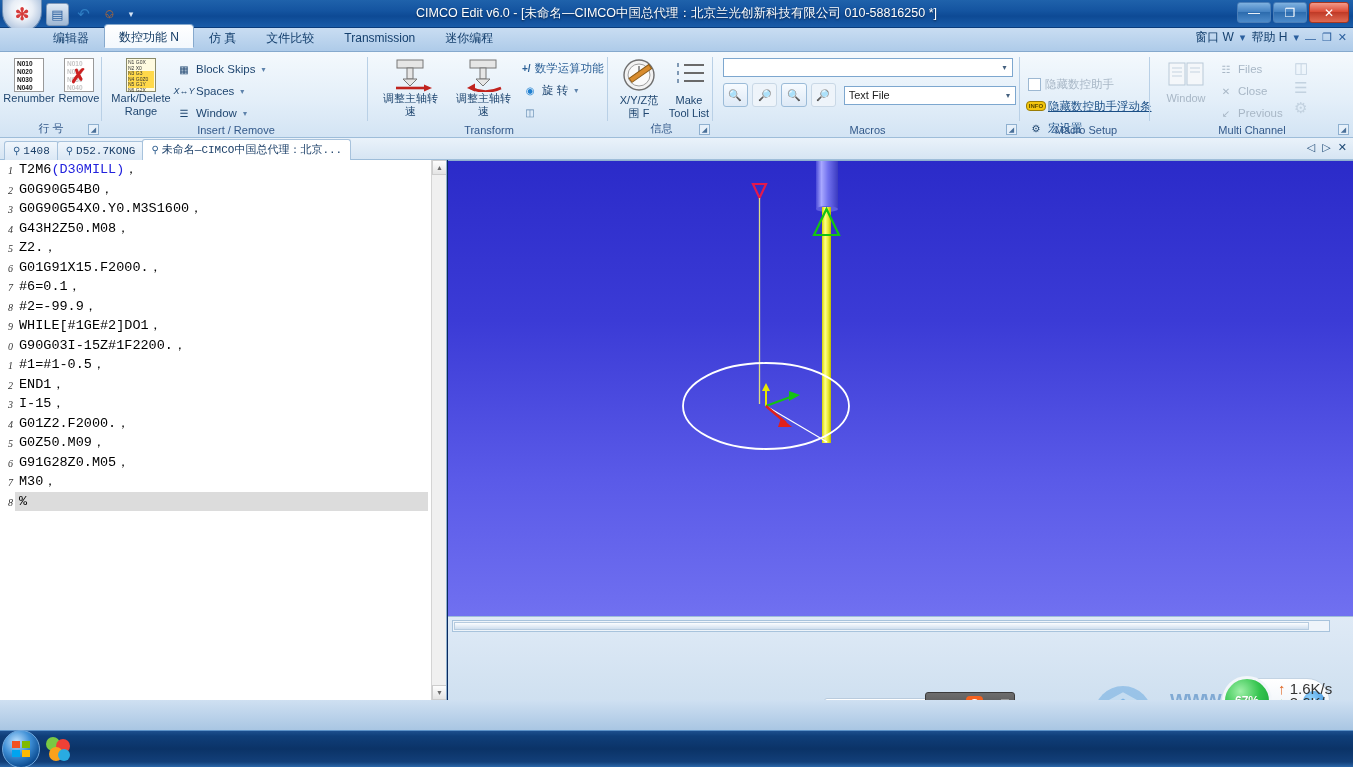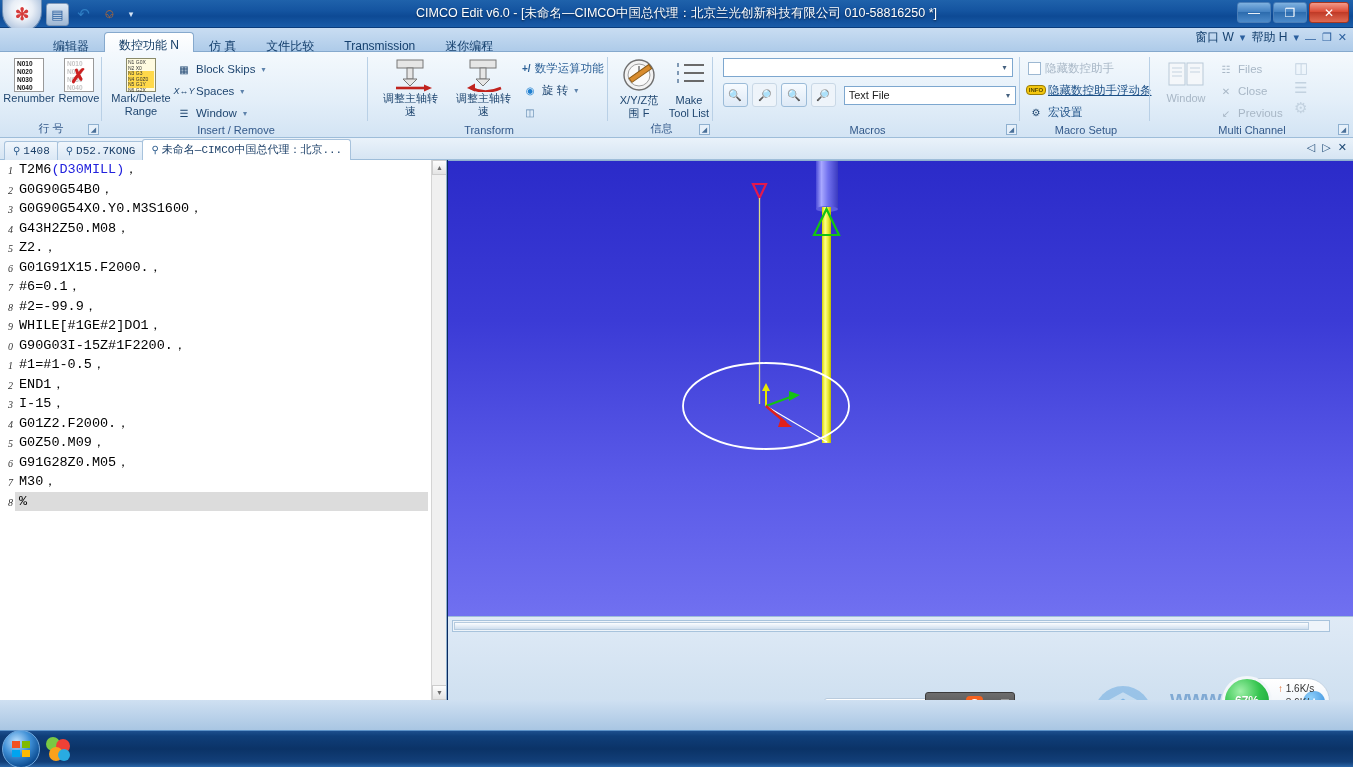--- a/index.html
+++ b/index.html
@@ -41,21 +41,21 @@
             color:#fff; font-size:12px; display:flex;align-items:center;justify-content:center;}
   .winbtn.close { background:linear-gradient(180deg,#f39a8a,#d9452f 50%,#c03b28 50%,#e06a52);
                   border-color:#a8361f; width:40px;}
 
   
   .tabstrip {
     position:absolute; left:0; top:28px; width:1353px; height:24px;
     background:linear-gradient(180deg,#c9ddf2,#aecbe9);
     border-bottom:1px solid #85a9cd;
   }
-  .tabs { position:absolute; left:38px; top:8px; display:flex; height:20px; align-items:flex-end;}
+  .tabs { position:absolute; left:38px; top:0; display:flex; height:20px; align-items:flex-end;}
   .tab { padding:0 14px; height:22px; line-height:22px; font-size:12px; color:#15406e;
          border:1px solid transparent; border-radius:4px 4px 0 0; cursor:default;}
   .tab.active { background:linear-gradient(180deg,#ffffff,#f3f8fd); border-color:#86a9cd;
                 border-bottom-color:#f3f8fd; color:#123a64; height:24px; line-height:24px;}
   .tabright { position:absolute; right:6px; top:1px; display:flex; align-items:center; gap:6px;
               font-size:12px; color:#15406e;}
   .tabright .mini { font-size:11px; color:#2b5f9e;}
 
   
   .ribbon {
@@ -160,21 +160,21 @@
 
   
   .netwidget { position:absolute; left:1222px; top:678px; width:108px; height:46px;
                background:linear-gradient(180deg,#ffffff,#e8eff7); border:1px solid #c3d3e3;
                border-radius:23px; display:flex; align-items:center; }
   .greenball { position:absolute; left:1222px; top:676px; width:50px; height:50px; border-radius:50%;
                background:radial-gradient(circle at 35% 28%, #9ff0a8 0%, #34c44e 45%, #119933 100%);
                border:3px solid #f2f6fa; color:#fff; font-size:12px; font-weight:bold;
                display:flex; align-items:center; justify-content:center;
                text-shadow:0 1px 1px rgba(0,0,0,.3);}
-  .speedcol { position:absolute; left:1278px; top:682px; font-size:10px; color:#333; line-height:14px;}
+  .speedcol { position:absolute; left:1278px; top:682px; font-size:15px; color:#333; line-height:14px;}
   .bluecirc { position:absolute; right:4px; top:12px; width:22px; height:22px; border-radius:50%;
               background:radial-gradient(circle at 35% 30%, #8fd0fb, #2e86d8); color:#fff;
               font-size:14px; display:flex; align-items:center; justify-content:center; font-weight:bold;}
 
   
   .statusstrip { position:absolute; left:0; top:700px; width:1353px; height:30px;
                  background:linear-gradient(180deg,#cfe0f2,#a9c6e3);}
 
   
   .wm-logo { position:absolute; left:1092px; top:684px; width:62px; height:62px; opacity:.55;}
@@ -383,21 +383,21 @@
           <span class="arw">▾</span>
         </div>
       </div>
     </div>
     <div class="group-label">Macros</div>
     <div class="glaunch">◢</div>
     <div class="group-sep" style="right:0;"></div>
   </div>
 
   <div class="group" style="left:1022px; width:128px;">
-    <div class="group-inner" style="display:block; padding-top:4px;">
+    <div class="group-inner" style="display:block; padding-top:20px;">
       <div class="smallrow">
         <span class="chk"></span>
         <span class="lbl dimtxt">隐藏数控助手</span>
       </div>
       <div class="smallrow">
         <span class="sm16">
           <span style="background:#f3c60e;border:1px solid #9a7d05;border-radius:4px;color:#5a4a00;
                        font-size:6px;font-weight:bold;padding:1px 2px;">INFO</span>
         </span>
         <span class="lbl" style="color:#1b4f86;text-decoration:underline;">隐藏数控助手浮动条</span>

